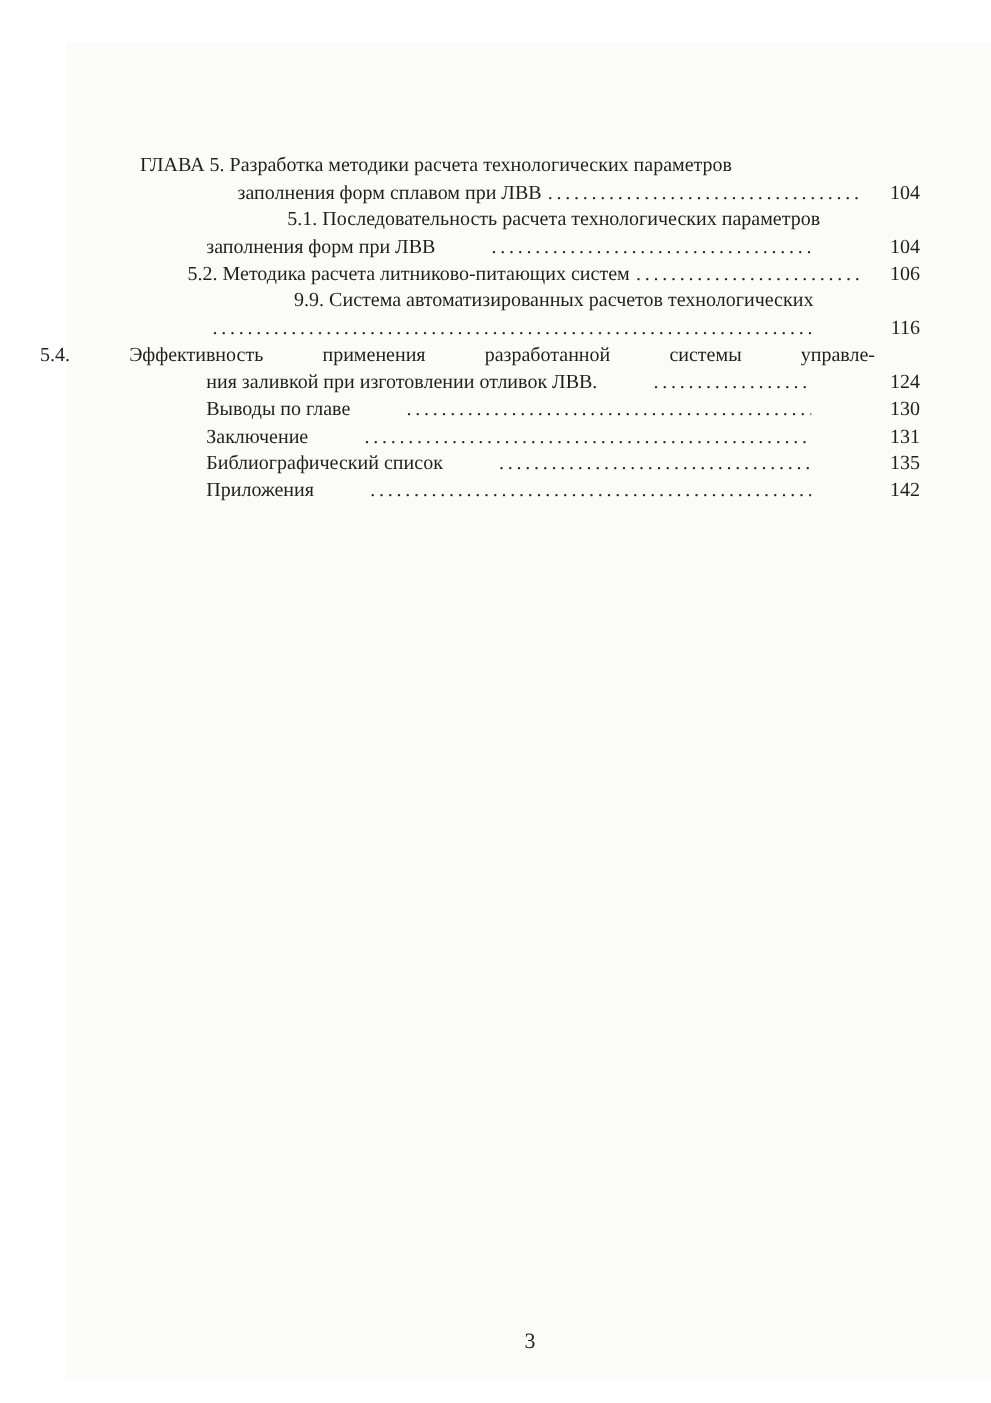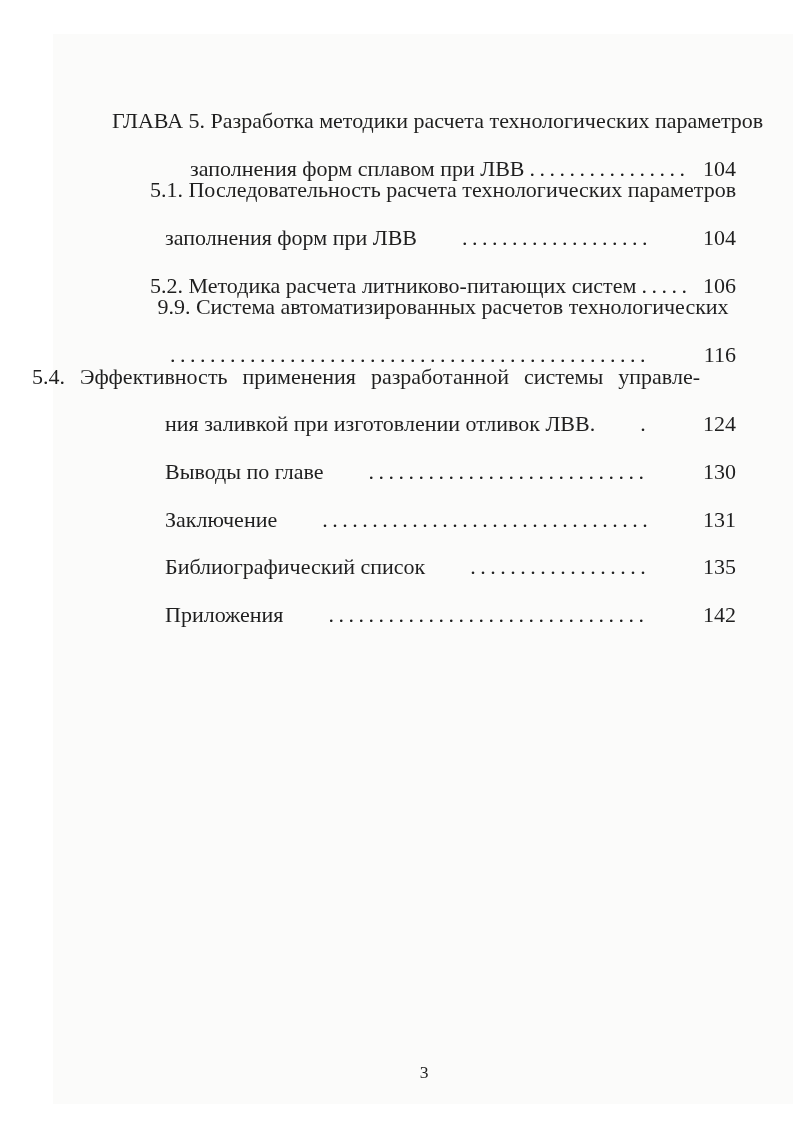--- a/index.html
+++ b/index.html
@@ -23,23 +23,23 @@
     left: 53px;
     top: 34px;
     right: 0;
     bottom: 18px;
     background: #fbfbfa;
   }
   .toc {
     position: absolute;
     left: 0;
     right: 0;
-    top: 110px;
+    top: 122px;
     color: #1f1f1f;
-    font-size: 22px;
+    font-size: 16px;
     line-height: 21.65px;
   }
   .row {
     display: flex;
     align-items: baseline;
     padding-right: 57px; 
   }
   .row .txt {
     white-space: nowrap;
     flex: 0 0 auto;
@@ -57,21 +57,20 @@
     padding-left: 5px;
   }
   .leader::after {
     content: ". . . . . . . . . . . . . . . . . . . . . . . . . . . . . . . . . . . . . . . . . . . . . . . . . . . . . . . . . . . . . . . . . . . . . . . . . . . .";
     letter-spacing: -0.5px;
   }
   .pg {
     flex: 0 0 auto;
     width: 47px;
     text-align: right;
-    margin-top: 26px;
   }
   
   .row.justify {
     display: block;
     text-align: justify;
     text-align-last: justify;
     padding-right: 93px;
     padding-left: 32px;
   }
   .folio {

